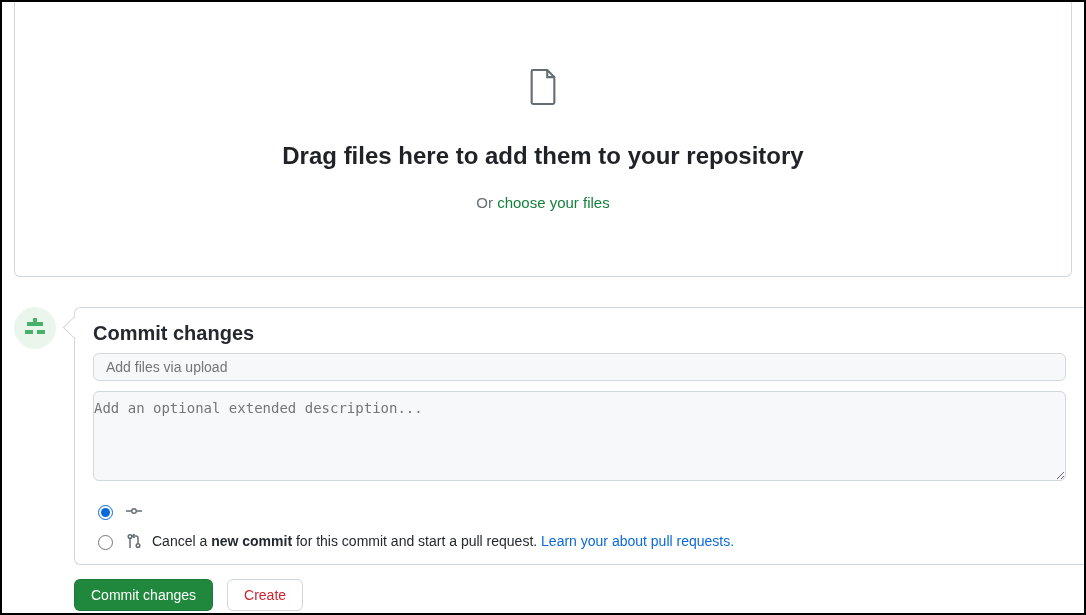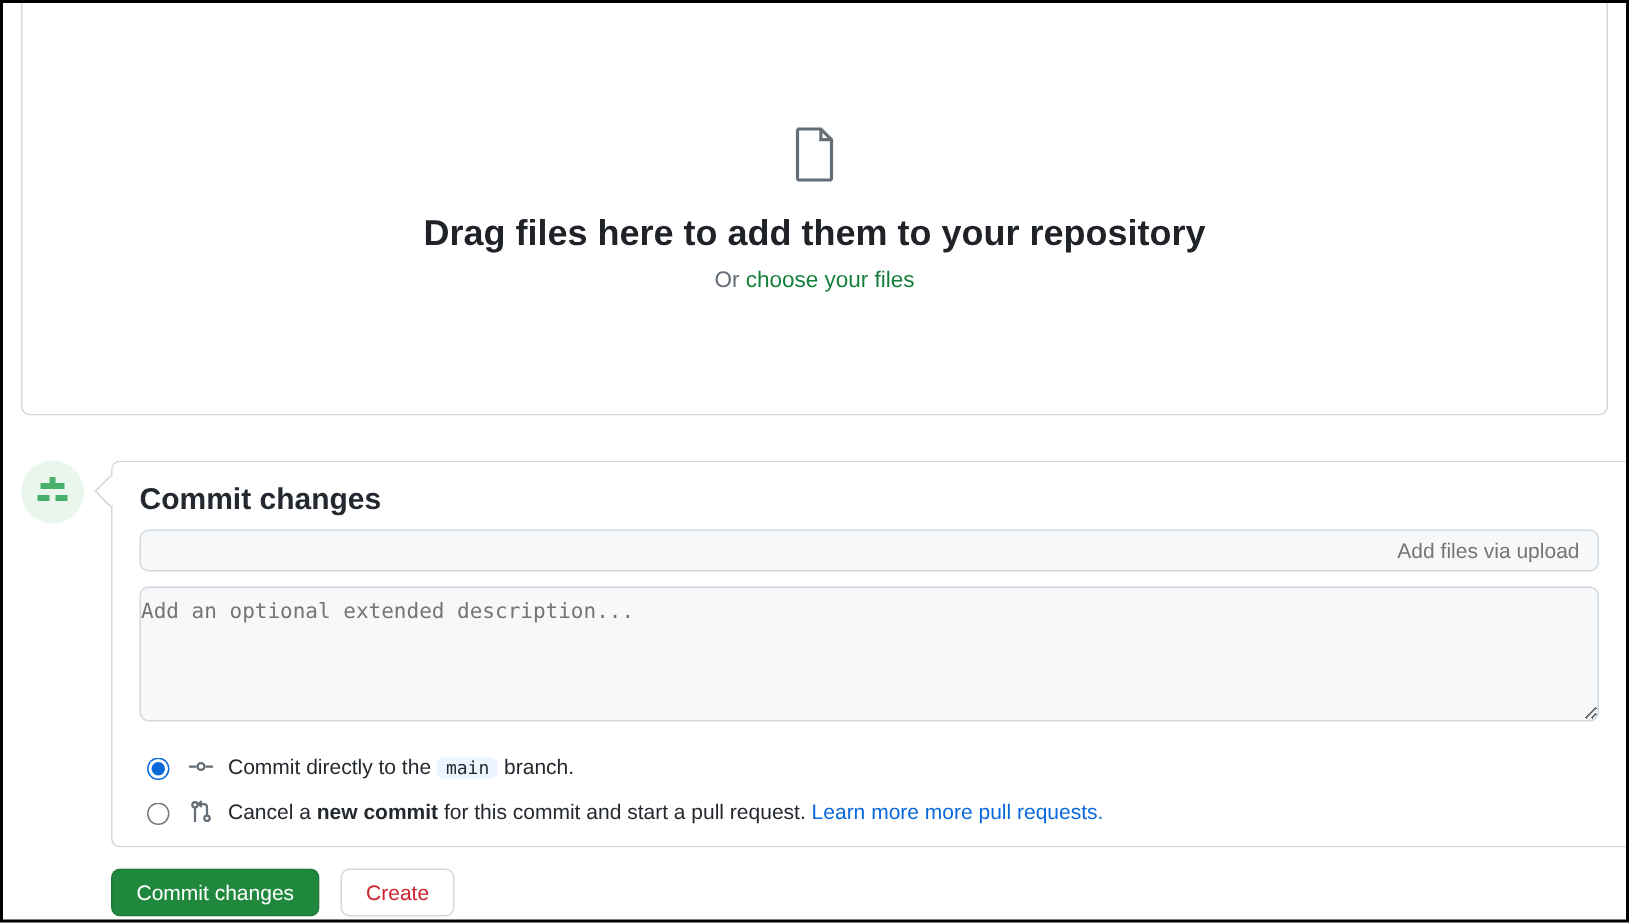--- a/index.html
+++ b/index.html
@@ -17,21 +17,21 @@
   .dropzone {
     margin: 0 12px 0 12px;
     border: 1px solid #d0d7de;
     border-top: none;
     border-radius: 0 0 6px 6px;
     height: 275px;
     display: flex;
     flex-direction: column;
     align-items: center;
     justify-content: center;
-    gap: 8px;
+    gap: 24px;
   }
   .dropzone-title {
     font-size: 24px;
     font-weight: 600;
     color: #1f2328;
     margin-top: 8px;
   }
   .dropzone-sub {
     font-size: 15px;
     color: #656d76;
@@ -84,21 +84,20 @@
   }
   .input-text {
     width: 100%;
     padding: 5px 12px;
     font-size: 14px;
     color: #656d76;
     background: #f6f8fa;
     border: 1px solid #d0d7de;
     border-radius: 6px;
     outline: none;
-    text-align: right;
   }
   .textarea {
     width: 100%;
     min-height: 90px;
     padding: 8px 0;
     font-size: 14px;
     color: #656d76;
     background: #f6f8fa;
     border: 1px solid #d0d7de;
     border-radius: 6px;
@@ -188,39 +187,36 @@
     <textarea class="textarea" placeholder="Add an optional extended description..." style=""></textarea>
 
     <label class="radio-row">
       <input type="radio" name="commit-mode" checked="" style="">
       <span class="radio-icon">
         <svg viewBox="0 0 16 16" fill="#656d76">
             <circle cx="8" cy="8" r="2.3" fill="none" stroke="#656d76" stroke-width="1.5"></circle>
             <line x1="0" y1="8" x2="5" y2="8" stroke="#656d76" stroke-width="1.5"></line>
             <line x1="11" y1="8" x2="16" y2="8" stroke="#656d76" stroke-width="1.5"></line>
           </svg>
-      </span>
-      <span>
-        <span>Commit directly to the </span><span class="branch-pill">main</span><span> branch.</span>
       </span>
     </label>
 
     <label class="radio-row" style="margin-top:12px">
       <input type="radio" name="commit-mode" style="">
       <span class="radio-icon">
         <svg viewBox="0 0 16 16" fill="none" stroke="#656d76" stroke-width="1.5">
           <circle cx="4" cy="3.5" r="1.8"></circle>
             <line x1="4" y1="5.3" x2="4" y2="15"></line>
           <circle cx="12" cy="12.5" r="1.8"></circle>
             <path d="M12 10.5 V5 A2 2 0 0 0 10 3 H7"></path>
           <path d="M8.5 1 L6.5 3 L8.5 5"></path>
         </svg>
       </span>
       <span>
-        <span>Cancel a </span><b>new commit</b><span> for this commit and start a pull request. </span><a href="#" class="learn-link">Learn more more pull requests.</a>
+        <span>Cancel a </span><b>new commit</b><span> for this commit and start a pull request. </span><a href="#" class="learn-link">Learn your about pull requests.</a>
       </span>
     </label>
   </div>
 
   <div class="button-row">
     <button class="btn-primary">Commit changes</button>
     <button class="btn-danger">Create</button>
   </div>
 </div>
 

